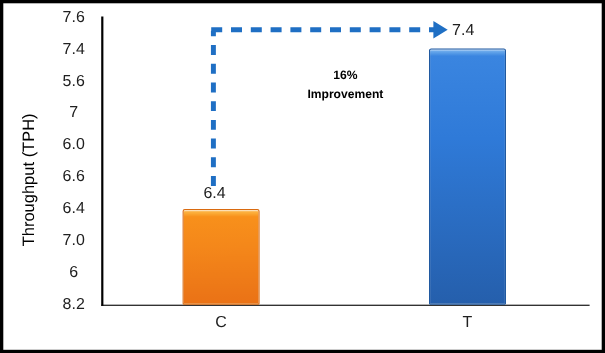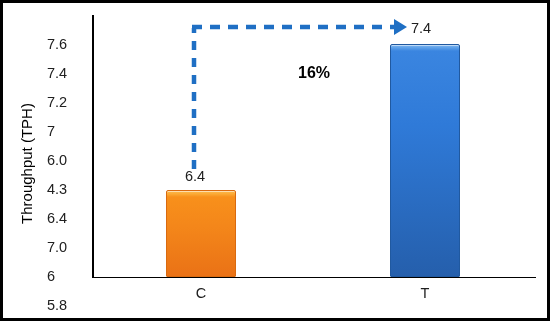--- a/index.html
+++ b/index.html
@@ -33,27 +33,26 @@
     font-size: 15px;
     color: #000000;
     letter-spacing: 0px;
     white-space: nowrap;
   }
   
   .y-tick {
     position: absolute;
     right: 0;
     width: 100%;
-    text-align: left;
+    text-align: center;
     font-size: 14.5px;
     color: #202020;
     line-height: 1;
     transform: translateY(-50%);
     white-space: nowrap;
-    margin-top: 28px;
   }
   #y-ticks {
     position: absolute;
     left: 44px;
     top: 0;
     width: 40px;
     height: 321px;
   }
   
   #axis-y-line {
@@ -124,21 +123,21 @@
     width: 70px;
     line-height: 1;
   }
   
   #annot-text {
     position: absolute;
     left: 245px;
     top: 58px;
     width: 132px;
     text-align: center;
-    font-size: 16px;
+    font-size: 11px;
     font-weight: bold;
     color: #000000;
     line-height: 1.55;
   }
   #arrow-svg {
     position: absolute;
     left: 0;
     top: 0;
     width: 550px;
     height: 321px;
@@ -148,28 +147,28 @@
 </head>
 <body>
 
 <div id="chart-root">
 
   <div id="y-axis-title">Throughput (TPH)</div>
 
   <div id="y-ticks">
     <div class="y-tick" style="top:13px">7.6</div>
     <div class="y-tick" style="top:42px">7.4</div>
-    <div class="y-tick" style="top:71px">7.2</div>
+    <div class="y-tick" style="top:71px">5.6</div>
     <div class="y-tick" style="top:100px">7</div>
     <div class="y-tick" style="top:129px">6.0</div>
-    <div class="y-tick" style="top:158px">4.3</div>
+    <div class="y-tick" style="top:158px">6.6</div>
     <div class="y-tick" style="top:187px">6.4</div>
     <div class="y-tick" style="top:216px">7.0</div>
     <div class="y-tick" style="top:245px">6</div>
-    <div class="y-tick" style="top:274px">5.8</div>
+    <div class="y-tick" style="top:274px">8.2</div>
   </div>
 
   <div id="axis-y-line"></div>
   <div id="axis-x-line"></div>
 
   <div id="plot-area">
     <div class="bar" id="bar-c" style="left: 74px; height: 87.3333px;">
       <div class="bar-inner"></div>
     </div>
     <div class="bar" id="bar-t" style="left: 298px; height: 232.889px;">
@@ -178,20 +177,21 @@
   </div>
 
   <div class="data-label" style="left:182px; top:166px;">6.4</div>
   <div class="data-label" style="left:408px; top:18px;">7.4</div>
 
   <div class="cat-label" style="left:163px;">C</div>
   <div class="cat-label" style="left:387px;">T</div>
 
   <div id="annot-text">
     <div>16%</div>
+    <div>Improvement</div>
   </div>
 
   <svg id="arrow-svg" viewBox="0 0 550 321">
     <line x1="191" y1="166" x2="191" y2="25" stroke="#1F6FC4" stroke-width="4.5" stroke-dasharray="9 8" stroke-linecap="butt"></line>
     <line x1="189" y1="24" x2="392" y2="24" stroke="#1F6FC4" stroke-width="4.5" stroke-dasharray="10 8" stroke-linecap="butt"></line>
     <polygon points="391,16 404,24 391,32" fill="#1F6FC4"></polygon>
   </svg>
 
 </div>
 

